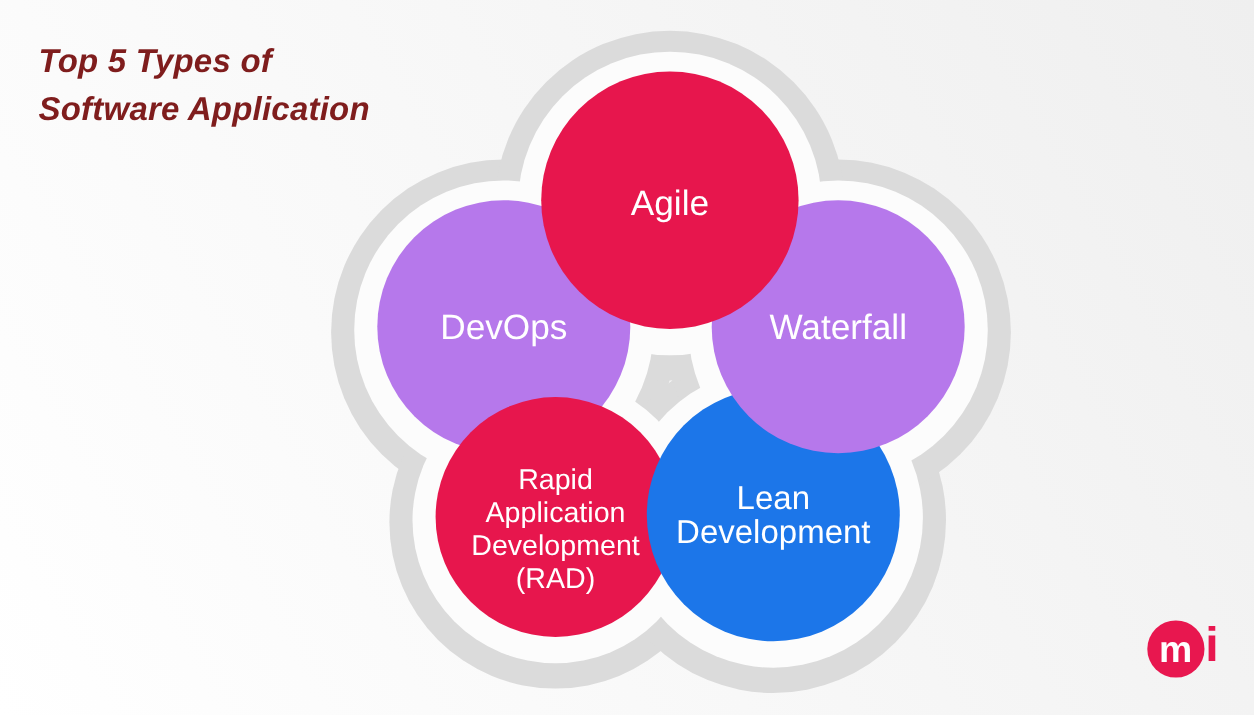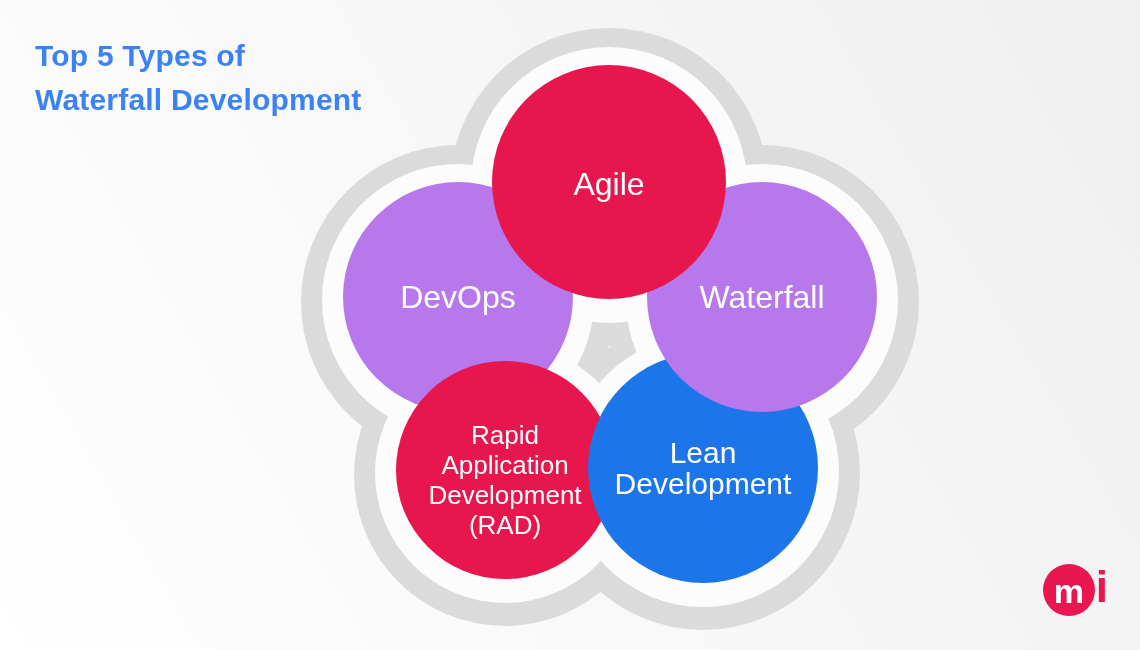--- a/index.html
+++ b/index.html
@@ -67,23 +67,23 @@
     margin-left: 1px;
     position: relative;
     top: 1px;
   }
 </style>
 </head>
 <body>
 
 <div class="canvas">
 
-  <div class="title" style="color: #3b82f6;">
+  <div class="title" style="color: #7f1d1d; font-style: italic;">
     <div>Top 5 Types of</div>
-    <div>Waterfall Development</div>
+    <div>Software Application</div>
   </div>
 
   <svg class="flower" width="1140" height="650" viewBox="0 0 1140 650">
     <g id="g-outline-gray">
         <circle cx="458" cy="302" r="157" fill="#dbdbdb"></circle>
         <circle cx="505" cy="475" r="151" fill="#dbdbdb"></circle>
         <circle cx="703" cy="473" r="157" fill="#dbdbdb"></circle>
         <circle cx="762" cy="302" r="157" fill="#dbdbdb"></circle>
         <circle cx="609" cy="187" r="159" fill="#dbdbdb"></circle>
       </g>

